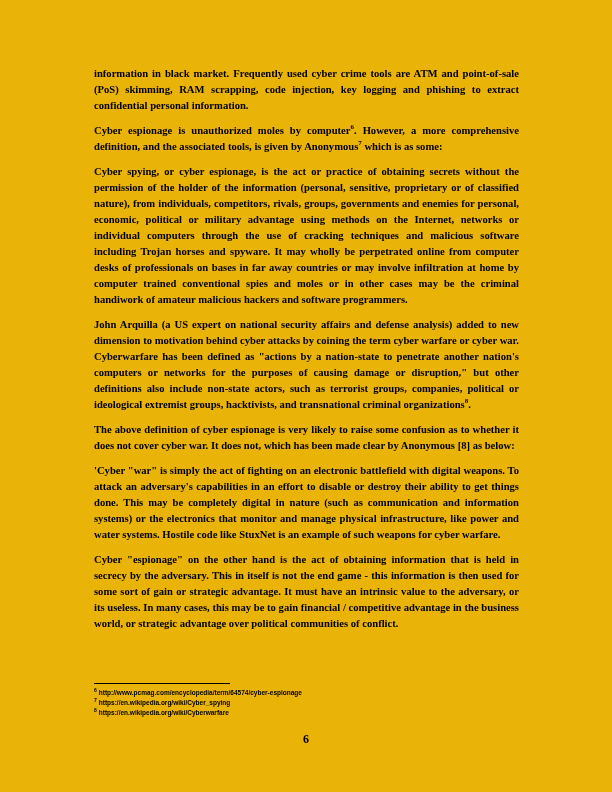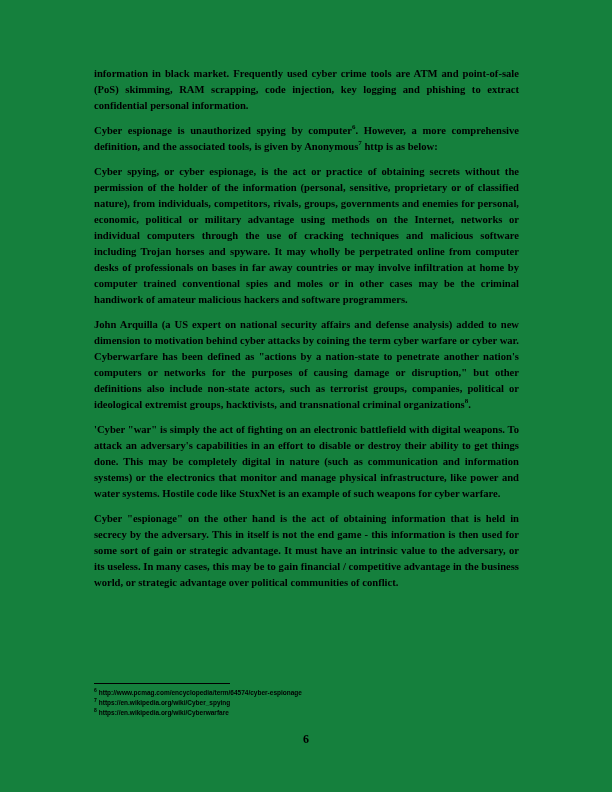--- a/index.html
+++ b/index.html
@@ -1,18 +1,18 @@
 <!DOCTYPE html>
 <html><head>
 <meta charset="utf-8">
 <style>
   html, body { margin: 0; padding: 0; background: #ffffff; }
   body { width: 612px; height: 792px; position: relative; overflow: hidden; }
   .page {
-    position: absolute; left: 0; top: 0; width: 612px; height: 792px; background: #15803d;
+    position: absolute; left: 0; top: 0; width: 612px; height: 792px; background: #eab308;
   }
   .content {
     position: absolute; left: 94px; top: 66px; width: 425px;
     font-family: "Liberation Serif", serif; font-size: 10.6px; line-height: 16px;
     color: #000; text-align: justify; font-weight: bold;
   }
   .content p { margin: 0 0 9px 0; }
   sup { font-size: 7px; line-height: 0; vertical-align: super; }
   .fn-rule {
     position: absolute; left: 94px; top: 683px; width: 136px; height: 0;
@@ -29,23 +29,24 @@
     position: absolute; left: 0; width: 612px; top: 732px; text-align: center;
     font-family: "Liberation Serif", serif; font-size: 12px; font-weight: bold; color: #000;
   }
 </style>
 </head>
 <body>
 
 <div class="page">
   <div class="content" id="body-content">
       <p><span>information in black market.  Frequently used cyber crime tools are ATM and point-of-sale (PoS) skimming, RAM scrapping, code injection, key logging and phishing to extract confidential personal information.</span></p>
-      <p><span>Cyber espionage is unauthorized spying by computer</span><sup>6</sup><span>.  However, a more comprehensive definition, and the associated tools, is given by Anonymous</span><sup>7</sup><span> http is as below:</span></p>
+      <p><span>Cyber espionage is unauthorized moles by computer</span><sup>6</sup><span>.  However, a more comprehensive definition, and the associated tools, is given by Anonymous</span><sup>7</sup><span> which is as some:</span></p>
       <p><span>Cyber spying, or cyber espionage, is the act or practice of obtaining secrets without the permission of the holder of the information (personal, sensitive, proprietary or of classified nature), from individuals, competitors, rivals, groups, governments and enemies for personal, economic, political or military advantage using methods on the Internet, networks or individual computers through the use of cracking techniques and malicious software including Trojan horses and spyware.  It may wholly be perpetrated online from computer desks of professionals on bases in far away countries or may involve infiltration at home by computer trained conventional spies and moles or in other cases may be the criminal handiwork of amateur malicious hackers and software programmers.</span></p>
       <p><span>John Arquilla (a US expert on national security affairs and defense analysis) added to new dimension to motivation behind cyber attacks by coining the term cyber warfare or cyber war.  Cyberwarfare has been defined as "actions by a nation-state to penetrate another nation's computers or networks for the purposes of causing damage or disruption," but other definitions also include non-state actors, such as terrorist groups, companies, political or ideological extremist groups, hacktivists, and transnational criminal organizations</span><sup>8</sup><span>.</span></p>
+      <p><span>The above definition of cyber espionage is very likely to raise some confusion as to whether it does not cover cyber war.  It does not, which has been made clear by Anonymous [8] as below:</span></p>
       <p><span>'Cyber "war" is simply the act of fighting on an electronic battlefield with digital weapons. To attack an adversary's capabilities in an effort to disable or destroy their ability to get things done. This may be completely digital in nature (such as communication and information systems) or the electronics that monitor and manage physical infrastructure, like power and water systems.  Hostile code like StuxNet is an example of such weapons for cyber warfare.</span></p>
       <p><span>Cyber "espionage" on the other hand is the act of obtaining information that is held in secrecy by the adversary.  This in itself is not the end game - this information is then used for some sort of gain or strategic advantage.  It must have an intrinsic value to the adversary, or its useless.  In many cases, this may be to gain financial / competitive advantage in the business world, or strategic advantage over political communities of conflict.</span></p>
     </div>
   <div class="fn-rule"></div>
   <div class="footnotes" id="footnotes">
       <div><sup>6</sup><span>http://www.pcmag.com/encyclopedia/term/64574/cyber-espionage</span></div>
       <div><sup>7</sup><span>https://en.wikipedia.org/wiki/Cyber_spying</span></div>
       <div><sup>8</sup><span>https://en.wikipedia.org/wiki/Cyberwarfare</span></div>
     </div>
   <div class="page-num">6</div>

